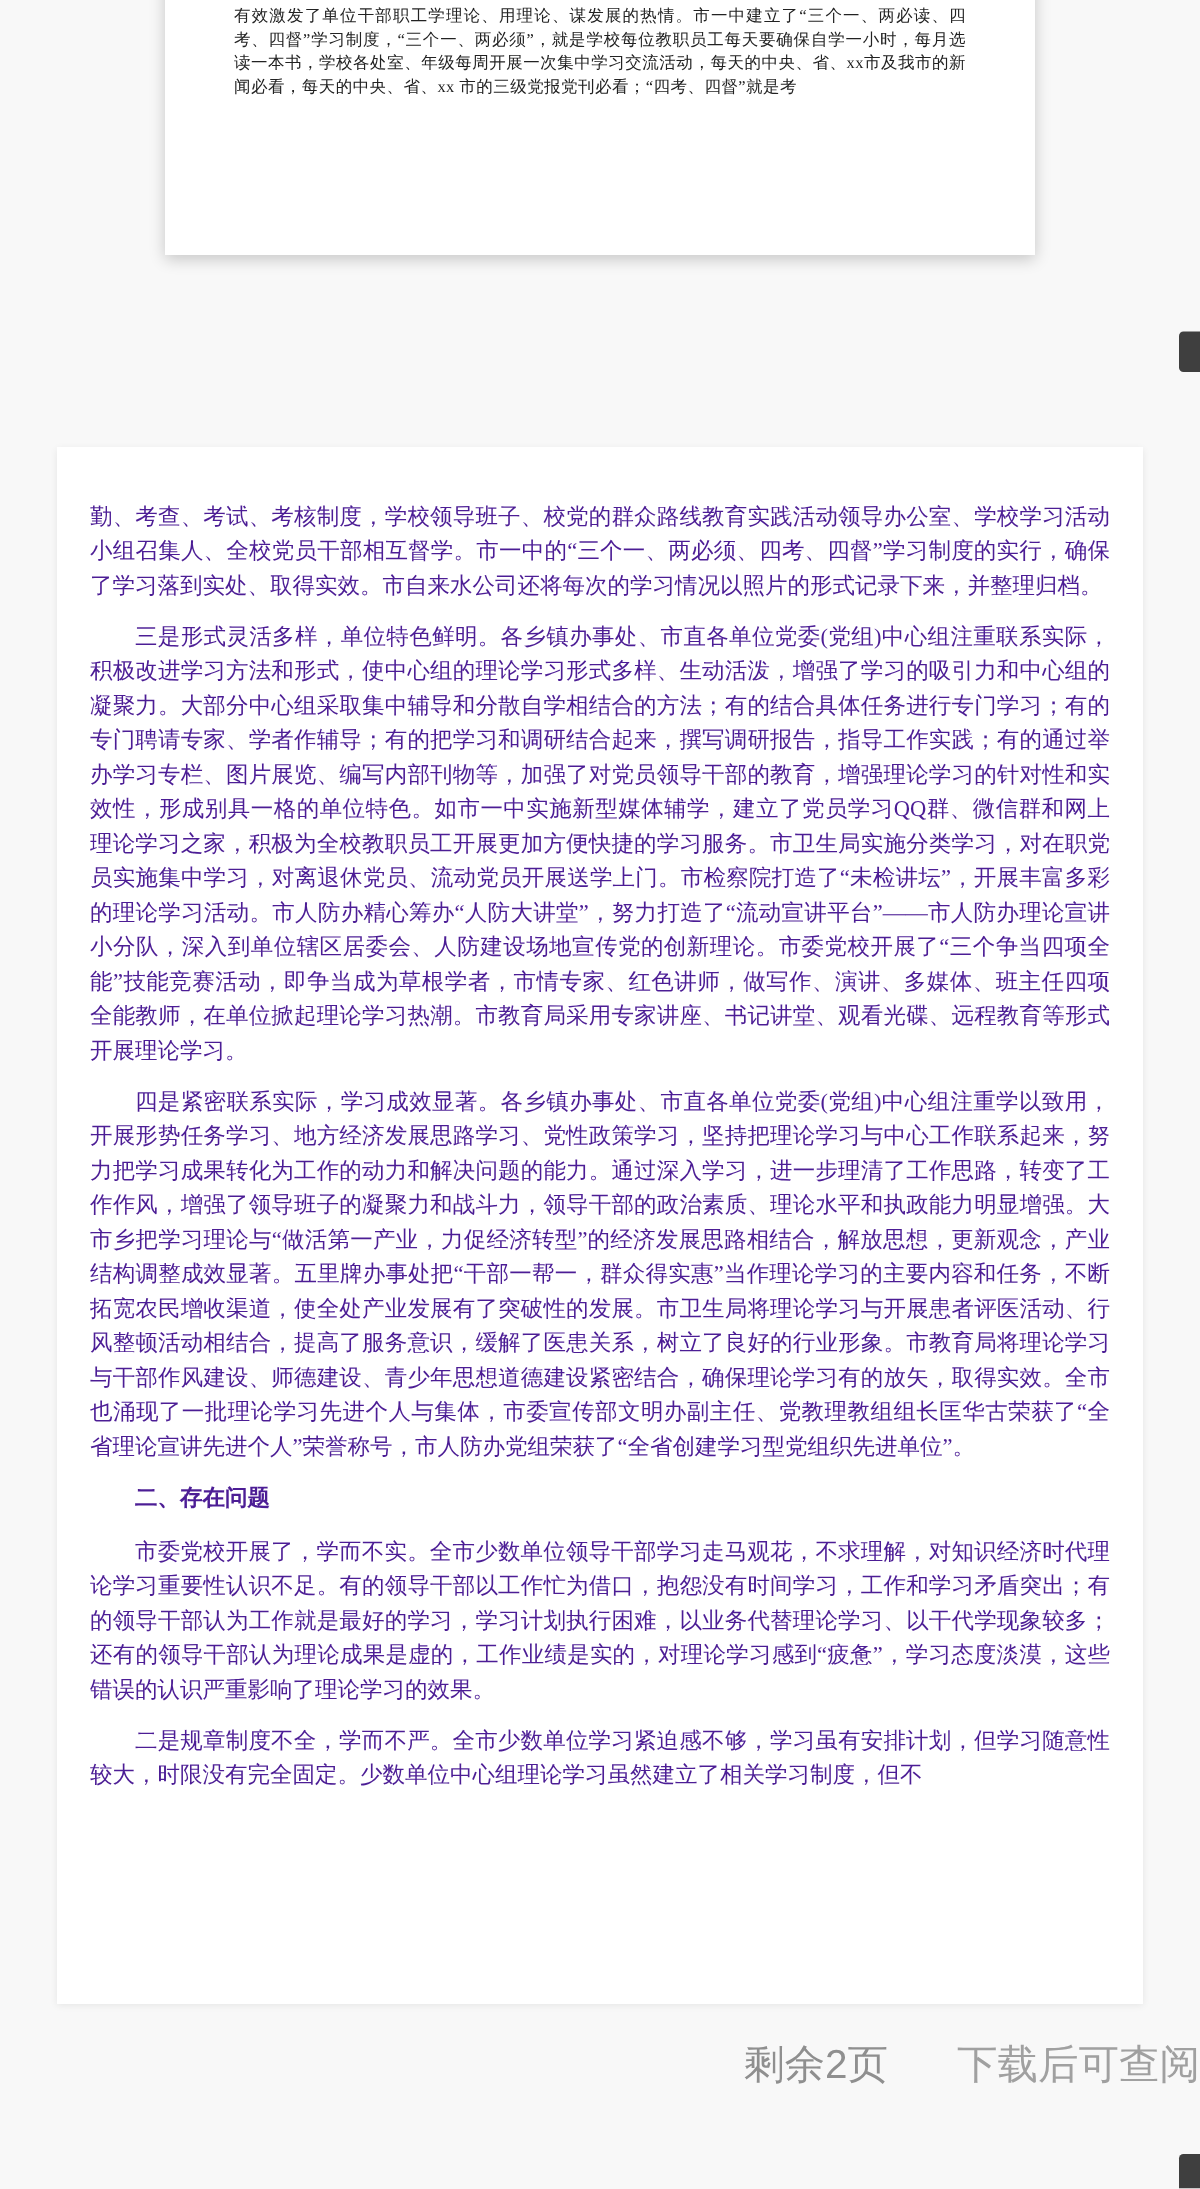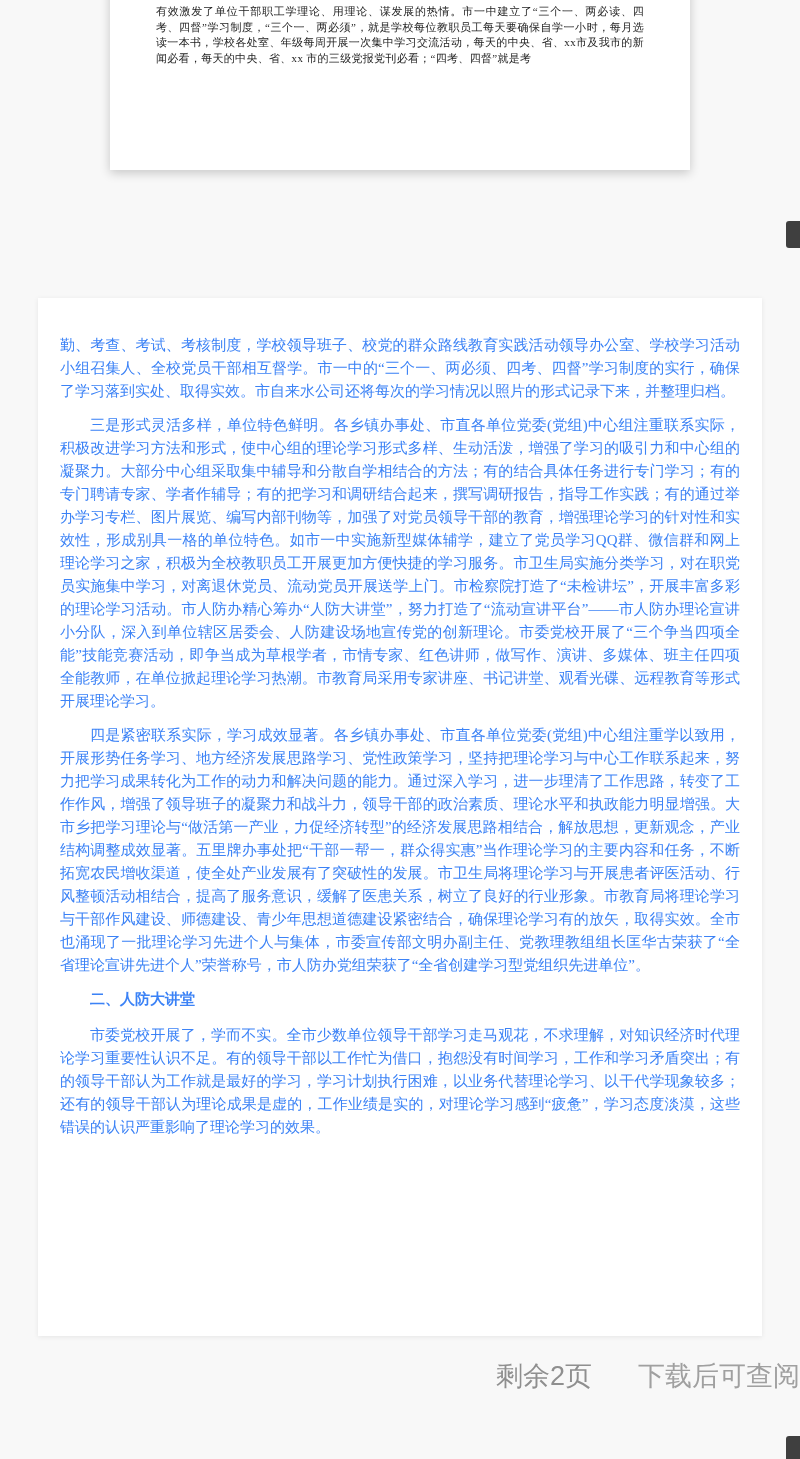--- a/index.html
+++ b/index.html
@@ -46,21 +46,21 @@
     background: #ffffff;
     box-shadow: 0 1px 5px rgba(0,0,0,0.08);
     box-sizing: border-box;
     padding: 36px 22px 0 22px;
     overflow: hidden;
   }
   .para {
     margin: 0 0 11px 0;
     font-size: 15px;
     line-height: 23px;
-    color: #3b82f6;
+    color: #4c1d95;
     text-align: justify;
     text-indent: 2em;
   }
   .para.no-indent {
     text-indent: 0;
   }
   .para .lead {
     font-weight: normal;
   }
   .para.heading {
@@ -114,27 +114,30 @@
     </p>
 
     <p class="para">
       <span class="lead">三是形式灵活多样，单位特色鲜明。</span><span>各乡镇办事处、市直各单位党委(党组)中心组注重联系实际，积极改进学习方法和形式，使中心组的理论学习形式多样、生动活泼，增强了学习的吸引力和中心组的凝聚力。大部分中心组采取集中辅导和分散自学相结合的方法；有的结合具体任务进行专门学习；有的专门聘请专家、学者作辅导；有的把学习和调研结合起来，撰写调研报告，指导工作实践；有的通过举办学习专栏、图片展览、编写内部刊物等，加强了对党员领导干部的教育，增强理论学习的针对性和实效性，形成别具一格的单位特色。如市一中实施新型媒体辅学，建立了党员学习QQ群、微信群和网上理论学习之家，积极为全校教职员工开展更加方便快捷的学习服务。市卫生局实施分类学习，对在职党员实施集中学习，对离退休党员、流动党员开展送学上门。市检察院打造了“未检讲坛”，开展丰富多彩的理论学习活动。市人防办精心筹办“人防大讲堂”，努力打造了“流动宣讲平台”——市人防办理论宣讲小分队，深入到单位辖区居委会、人防建设场地宣传党的创新理论。市委党校开展了“三个争当四项全能”技能竞赛活动，即争当成为草根学者，市情专家、红色讲师，做写作、演讲、多媒体、班主任四项全能教师，在单位掀起理论学习热潮。市教育局采用专家讲座、书记讲堂、观看光碟、远程教育等形式开展理论学习。</span>
     </p>
 
     <p class="para">
       <span class="lead">四是紧密联系实际，学习成效显著。</span><span>各乡镇办事处、市直各单位党委(党组)中心组注重学以致用，开展形势任务学习、地方经济发展思路学习、党性政策学习，坚持把理论学习与中心工作联系起来，努力把学习成果转化为工作的动力和解决问题的能力。通过深入学习，进一步理清了工作思路，转变了工作作风，增强了领导班子的凝聚力和战斗力，领导干部的政治素质、理论水平和执政能力明显增强。大市乡把学习理论与“做活第一产业，力促经济转型”的经济发展思路相结合，解放思想，更新观念，产业结构调整成效显著。五里牌办事处把“干部一帮一，群众得实惠”当作理论学习的主要内容和任务，不断拓宽农民增收渠道，使全处产业发展有了突破性的发展。市卫生局将理论学习与开展患者评医活动、行风整顿活动相结合，提高了服务意识，缓解了医患关系，树立了良好的行业形象。市教育局将理论学习与干部作风建设、师德建设、青少年思想道德建设紧密结合，确保理论学习有的放矢，取得实效。全市也涌现了一批理论学习先进个人与集体，市委宣传部文明办副主任、党教理教组组长匡华古荣获了“全省理论宣讲先进个人”荣誉称号，市人防办党组荣获了“全省创建学习型党组织先进单位”。</span>
     </p>
 
-    <p class="para heading">二、人防大讲堂</p>
+    <p class="para heading">二、存在问题</p>
 
 
     <p class="para">
       <span class="lead">市委党校开展了，学而不实。</span><span>全市少数单位领导干部学习走马观花，不求理解，对知识经济时代理论学习重要性认识不足。有的领导干部以工作忙为借口，抱怨没有时间学习，工作和学习矛盾突出；有的领导干部认为工作就是最好的学习，学习计划执行困难，以业务代替理论学习、以干代学现象较多；还有的领导干部认为理论成果是虚的，工作业绩是实的，对理论学习感到“疲惫”，学习态度淡漠，这些错误的认识严重影响了理论学习的效果。</span>
     </p>
 
+    <p class="para">
+      <span class="lead">二是规章制度不全，学而不严。</span><span>全市少数单位学习紧迫感不够，学习虽有安排计划，但学习随意性较大，时限没有完全固定。少数单位中心组理论学习虽然建立了相关学习制度，但不</span>
+    </p>
 
   </div>
 
   <div class="footer">
     <span class="remain">剩余2页</span><span class="hint">下载后可查阅</span>
   </div>
 
   <div class="side-tab side-tab-top"></div>
   <div class="side-tab side-tab-bottom"></div>
 

